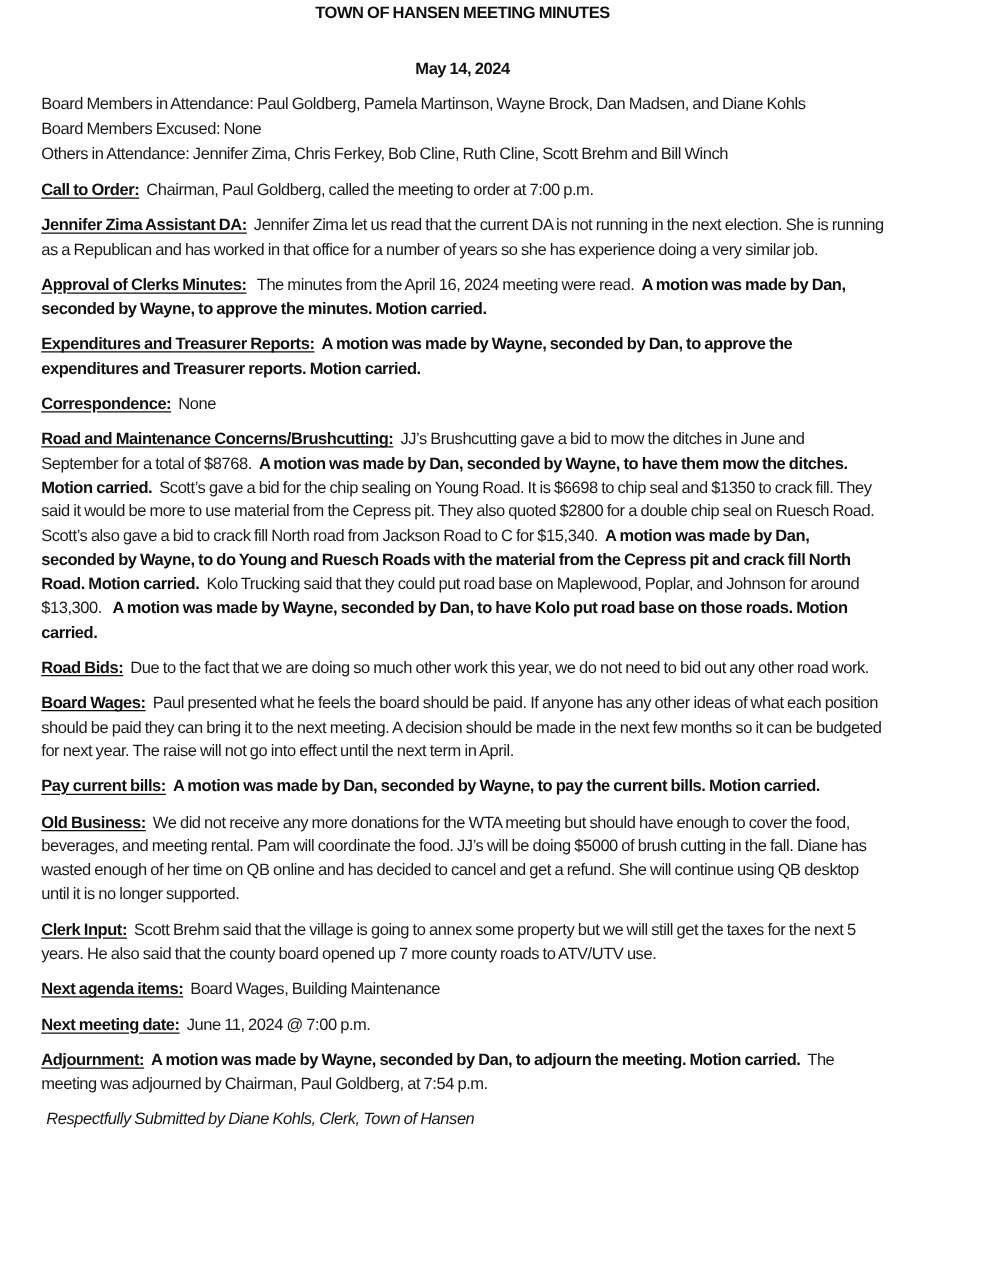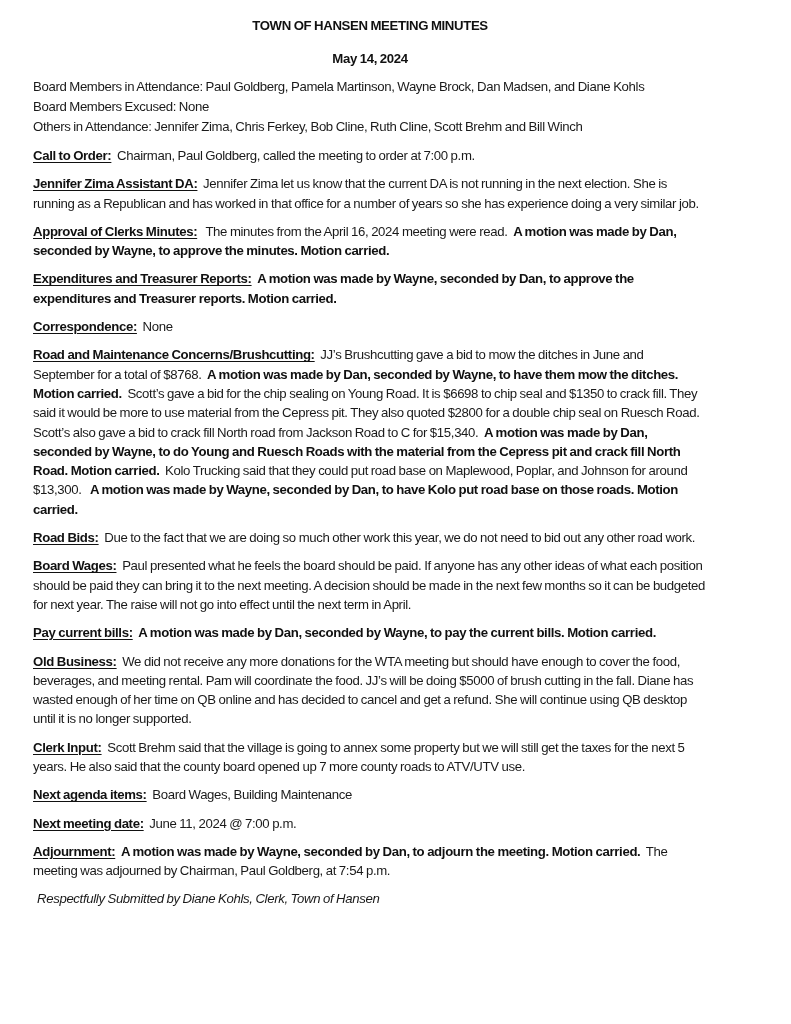--- a/index.html
+++ b/index.html
@@ -5,30 +5,30 @@
     html, body { margin: 0; padding: 0; background: #ffffff; }
     body {
       width: 791px; height: 1024px; overflow: hidden;
       font-family: "Liberation Sans Narrow", "Liberation Sans", sans-serif;
       color: #1a1a1a;
     }
     .page {
       position: relative;
       width: 747px; height: 1024px;
       box-sizing: border-box;
-      padding: 16px 40px 0 33px;
+      padding: 0 40px 0 33px;
       font-size: 13.2px;
       letter-spacing: -0.35px;
       word-spacing: -0.5px;
     }
     .hdr { text-align: center; font-weight: bold; color: #111; }
     .hdr .t1 { margin-top: 0; line-height: 19px; }
     .hdr .t2 { line-height: 20px; }
     .hdr .t3 { line-height: 20px; }
-    .hdr .date { margin-top: 14px; line-height: 20px; }
+    .hdr .date { margin-top: 26px; line-height: 20px; }
     .attend { margin-top: 8px; }
     .attend div { line-height: 20px; }
     .sec { margin-top: 9px; line-height: 19.3px; }
     .label { font-weight: bold; text-decoration: underline; text-underline-offset: 2px; color: #111; text-align: right; }
     .b { font-weight: bold; color: #111; }
     .sig { margin-top: 10px; font-style: italic; padding-left: 4px; }
   </style>
 </head>
 <body>
 
@@ -45,21 +45,21 @@
     <div>Others in Attendance:  Jennifer Zima, Chris Ferkey, Bob Cline, Ruth Cline, Scott Brehm and Bill Winch</div>
   </div>
 
   <div class="sec">
     <span class="label">Call to Order:</span>&nbsp;
     <span>Chairman, Paul Goldberg, called the meeting to order at 7:00 p.m.</span>
   </div>
 
   <div class="sec">
     <span class="label">Jennifer Zima Assistant DA:</span>&nbsp;
-    <span>Jennifer Zima let us know that the current DA is not running in the next election.  She is running as a Republican and has worked in that office for a number of years so she has experience doing a very similar job.</span>
+    <span>Jennifer Zima let us read that the current DA is not running in the next election.  She is running as a Republican and has worked in that office for a number of years so she has experience doing a very similar job.</span>
   </div>
 
   <div class="sec">
     <span class="label">Approval of Clerks Minutes:</span>&nbsp;&nbsp;
     <span>The minutes from the April 16, 2024 meeting were read.</span>&nbsp;
     <span class="b">A motion was made by Dan, seconded by Wayne, to approve the minutes.  Motion carried.</span>
   </div>
 
   <div class="sec">
     <span class="label">Expenditures and Treasurer Reports:</span>&nbsp;

